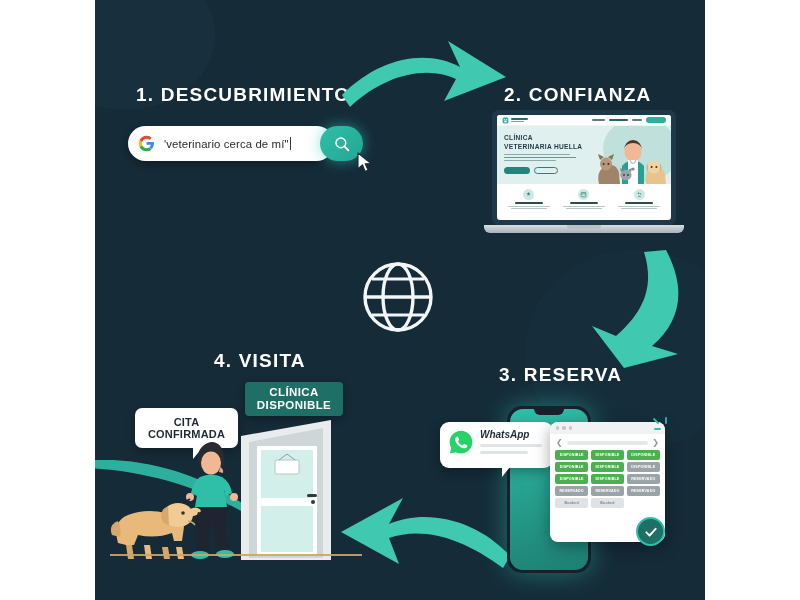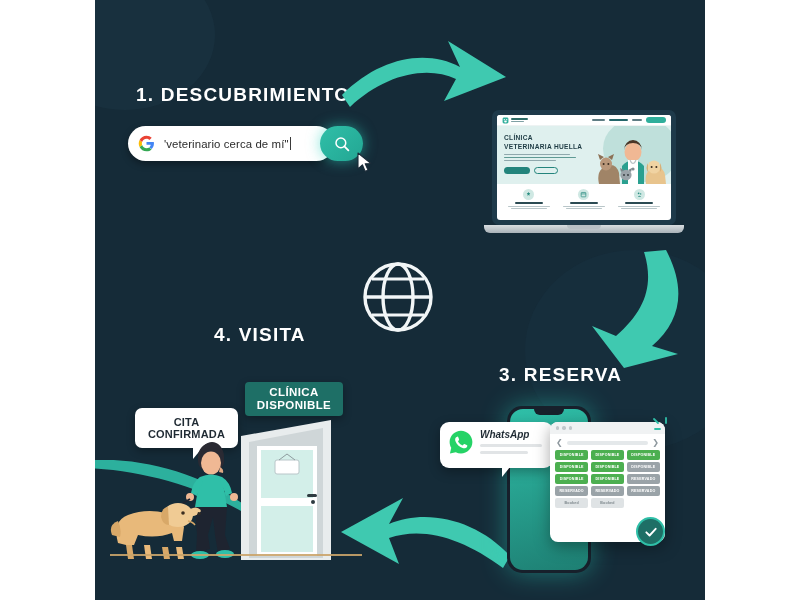--- a/index.html
+++ b/index.html
@@ -8,21 +8,21 @@
   .canvas{position:absolute;left:95px;top:0;width:610px;height:600px;background:#152b38;overflow:hidden;}
 
   
   .blob{position:absolute;background:#1b3444;border-radius:50%;opacity:.55;}
   .swoosh{position:absolute;}
 
   .step-title{position:absolute;color:#ffffff;font-weight:bold;letter-spacing:1.2px;font-size:19px;white-space:nowrap;}
   .t1{left:41px;top:84px;}
   .t2{left:409px;top:84px;}
   .t3{left:372px;top:364px;margin-left:32px;}
-  .t4{left:119px;top:324px;}
+  .t4{left:119px;top:350px;}
 
   
   .searchwrap{position:absolute;left:33px;top:126px;width:235px;height:35px;}
   .searchbar{position:absolute;left:0;top:0;width:206px;height:35px;background:#ffffff;border-radius:18px;display:flex;align-items:center;box-shadow:0 3px 7px rgba(0,0,0,.35);}
   .gicon{width:17px;height:17px;margin-left:10px;flex:0 0 auto;}
   .qtext{margin-left:9px;font-size:11.4px;color:#2b2b2b;white-space:nowrap;letter-spacing:.1px;}
   .caret{display:inline-block;width:1px;height:13px;background:#3a3a3a;margin-left:1px;vertical-align:-2px;}
   .searchbtn{position:absolute;left:192px;top:0;width:43px;height:35px;background:linear-gradient(135deg,#2fbfa8,#23a693);border-radius:18px;display:flex;align-items:center;justify-content:center;box-shadow:0 0 14px rgba(45,212,191,.55);}
   .cursor{position:absolute;left:228px;top:26px;}
 
@@ -101,20 +101,21 @@
 <div class="stage">
   <div class="canvas">
 
     <div class="blob" style="left:-60px;top:-40px;width:180px;height:150px;"></div>
     <div class="blob" style="left:430px;top:250px;width:220px;height:200px;opacity:.35;"></div>
     <svg class="swoosh" style="left:-10px;top:460px;" width="210" height="90" viewBox="0 0 210 90">
       <path d="M0 8 C70 10 150 36 205 86 C150 22 72 -4 0 0 Z" fill="#2fbfa8" opacity="0.9"></path>
     </svg>
 
     <div class="step-title t1">1. DESCUBRIMIENTO</div>
+    <div class="step-title t2">2. CONFIANZA</div>
     <div class="step-title t3">3. RESERVA</div>
     <div class="step-title t4">4. VISITA</div>
 
     <svg style="position:absolute;left:245px;top:33px;" width="170" height="80" viewBox="0 0 170 80">
       <path d="M2 62 C40 24 86 16 120 34 L108 8 L166 44 L104 68 L116 46 C86 32 44 42 10 74 Z" fill="#3fc9b0"></path>
     </svg>
     <svg style="position:absolute;left:495px;top:248px;" width="110" height="122" viewBox="0 0 110 122">
       <path d="M76 2 C96 40 92 72 62 98 L88 106 L34 120 L2 78 L26 88 C56 62 64 36 54 4 Z" fill="#3fc9b0"></path>
     </svg>
     <svg style="position:absolute;left:232px;top:494px;" width="185" height="75" viewBox="0 0 185 75">

